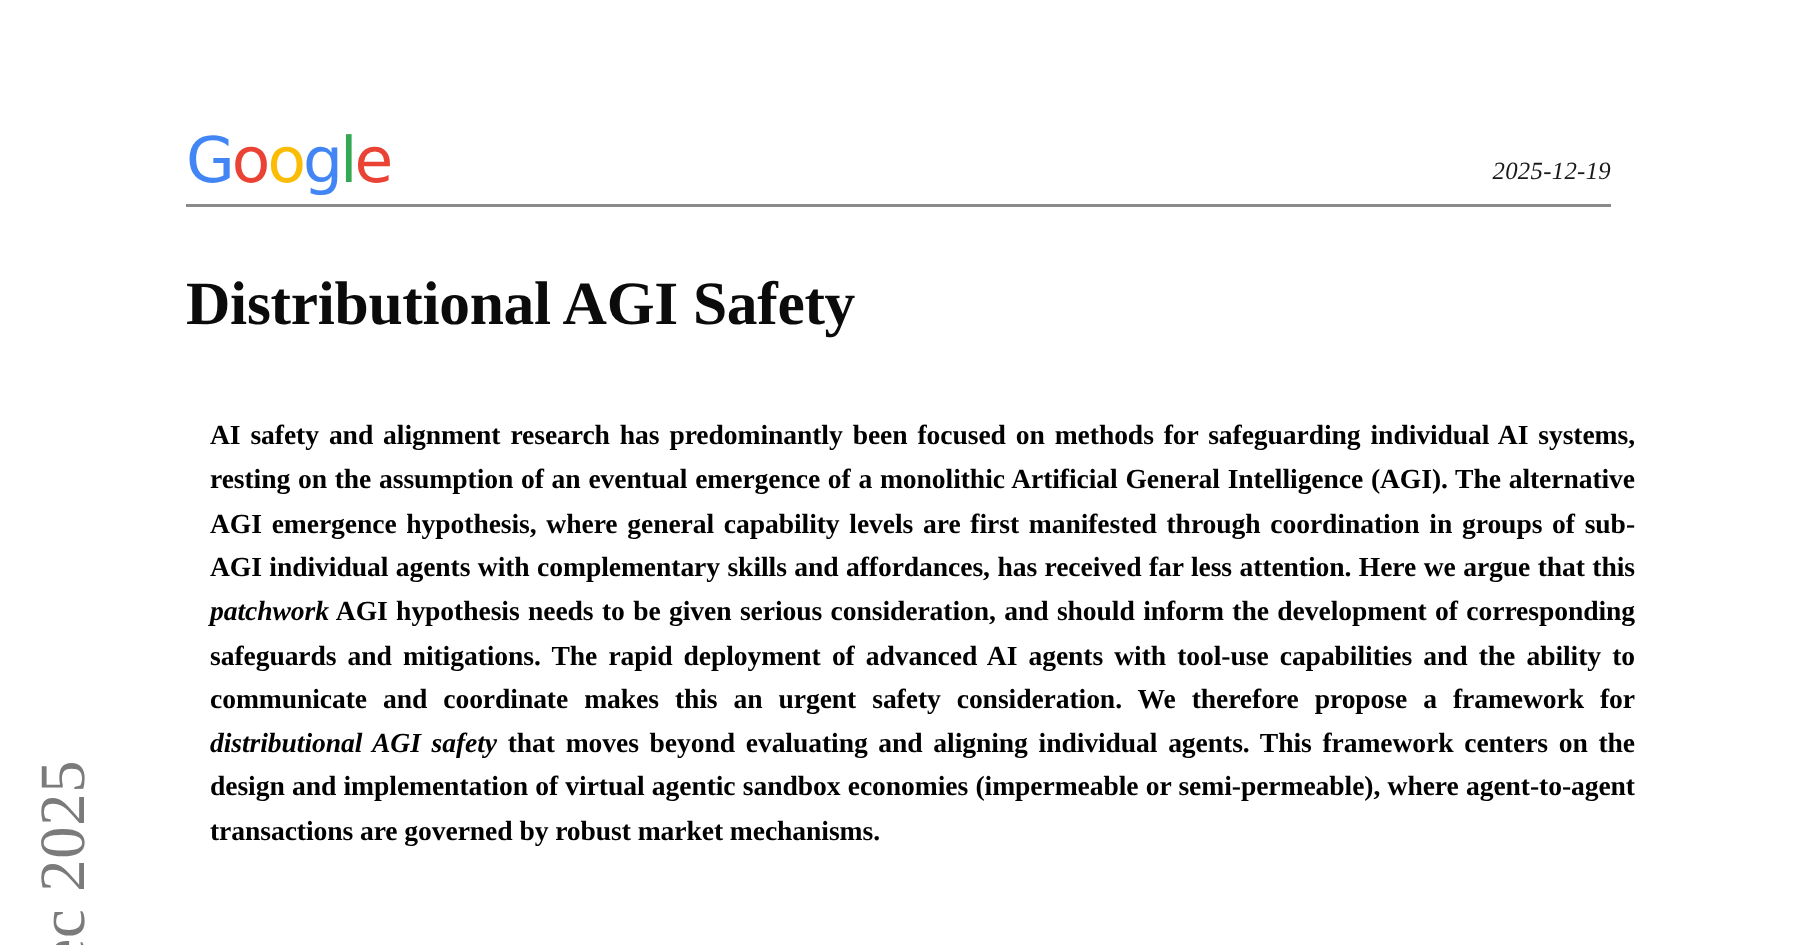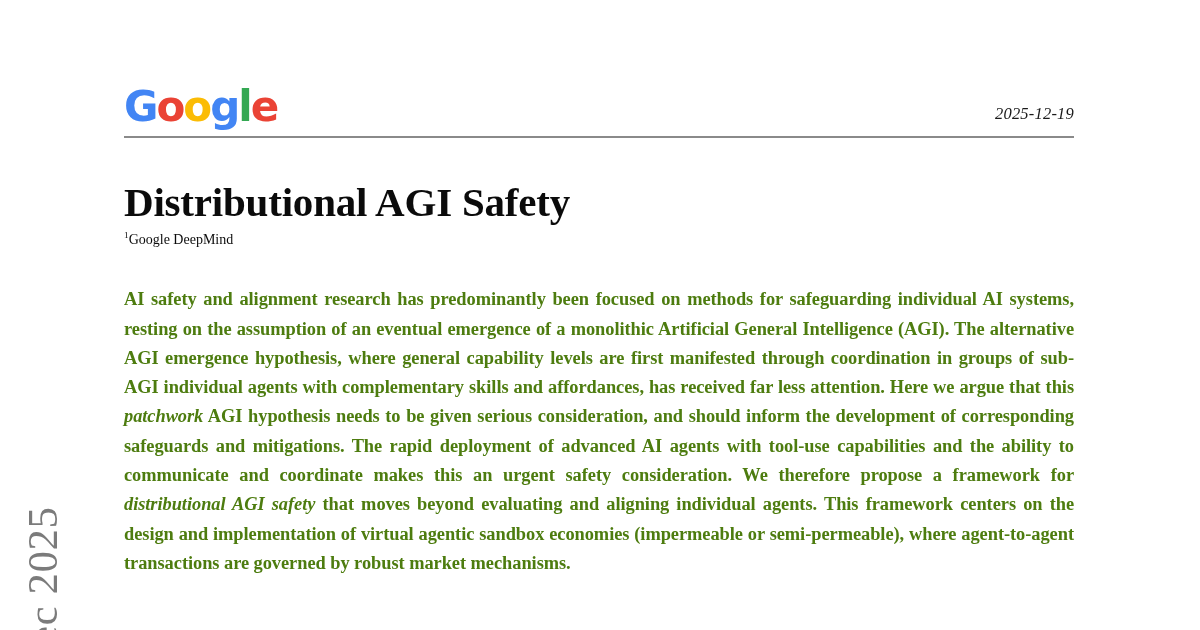--- a/index.html
+++ b/index.html
@@ -50,21 +50,21 @@
     box-sizing: content-box;
   }
   .logo {
     position: absolute;
     left: 0;
     bottom: 8px;
     font-family: "DejaVu Sans", "Liberation Sans", sans-serif;
     font-size: 42px;
     line-height: 42px;
     letter-spacing: -2.0px;
-    font-weight: 700;
+    font-weight: 400;
     white-space: nowrap;
   }
   .logo span { display: inline-block; }
   .header-date {
     position: absolute;
     right: 0;
     bottom: 12px;
     font-family: "Liberation Serif", "DejaVu Serif", serif;
     font-style: italic;
     font-size: 16.5px;
@@ -102,26 +102,26 @@
     line-height: 1.3;
   }
   sup {
     font-size: 0.66em;
     vertical-align: super;
     line-height: 0;
   }
 
   
   .abstract {
-    margin: 0;
+    margin: 16px;
     padding-top: 36px;
     font-size: 18.4px;
     font-weight: bold;
     line-height: 29.3px;
-    color: #4d7c0f;
+    color: #000000;
     text-align: justify;
     text-justify: inter-word;
     letter-spacing: -0.05px;
     width: 950px;
     font-family: Liberation Serif, serif;
   }
   .abstract i { font-style: italic; }
 </style>
 </head>
 <body>
@@ -133,17 +133,16 @@
 <div class="page">
 
   <div class="header">
     <div class="logo"><span style="color: rgb(66, 133, 244);">G</span><span style="color: rgb(234, 67, 53);">o</span><span style="color: rgb(251, 188, 5);">o</span><span style="color: rgb(66, 133, 244);">g</span><span style="color: rgb(52, 168, 83);">l</span><span style="color: rgb(234, 67, 53);">e</span></div>
     <div class="header-date">2025-12-19</div>
   </div>
 
   <h1 class="title">Distributional AGI Safety</h1>
 
 
-  <p class="affiliation"><sup>1</sup>Google DeepMind</p>
 
   <p class="abstract">AI safety and alignment research has predominantly been focused on methods for safeguarding individual AI systems, resting on the assumption of an eventual emergence of a monolithic Artificial General Intelligence (AGI). The alternative AGI emergence hypothesis, where general capability levels are first manifested through coordination in groups of sub-AGI individual agents with complementary skills and affordances, has received far less attention. Here we argue that this <i>patchwork</i> AGI hypothesis needs to be given serious consideration, and should inform the development of corresponding safeguards and mitigations. The rapid deployment of advanced AI agents with tool-use capabilities and the ability to communicate and coordinate makes this an urgent safety consideration. We therefore propose a framework for <i>distributional AGI safety</i> that moves beyond evaluating and aligning individual agents. This framework centers on the design and implementation of virtual agentic sandbox economies (impermeable or semi-permeable), where agent-to-agent transactions are governed by robust market mechanisms.</p>
 
 </div>
 
 </body></html>

